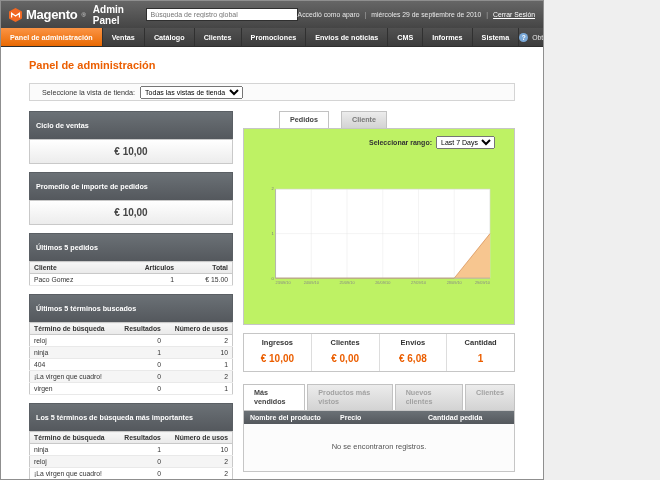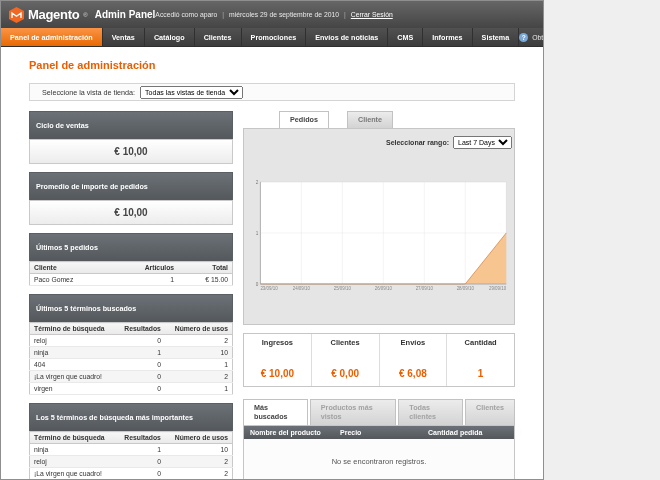--- a/index.html
+++ b/index.html
@@ -39,31 +39,31 @@
   
   .panel-head { background:linear-gradient(#6b7176,#54585d); color:#fff; font-weight:bold; font-size:7.2px; padding:9px 6px; border:1px solid #5a5f64; border-bottom:none; }
   .panel-value { border:1px solid #c9c9c9; background:linear-gradient(#ffffff,#ececec); text-align:center; font-weight:bold; font-size:10px; color:#444; padding:6px 0; }
   .mini-table { width:100%; border-collapse:collapse; font-size:6.8px; color:#333; border:1px solid #c9c9c9; }
   .mini-table th { background:linear-gradient(#f7f7f7,#e9e9e9); font-weight:bold; text-align:left; padding:2px 4px; border-bottom:1px solid #c9c9c9; }
   .mini-table td { padding:2px 4px; border-bottom:1px solid #e9e9e9; background:#fff; }
   .mini-table tr:nth-child(even) td { background:#f5f5f5; }
   .mini-table .num { text-align:right; }
 
   
-  .tabs-row { display:flex; gap:18px;padding-left:36px; }
+  .tabs-row { display:flex; gap:12px;padding-left:36px; }
   .tab { font-size:7.2px; font-weight:bold; padding:3px 10px 4px; border:1px solid #c2c2c2; border-bottom:none; background:linear-gradient(#ececec,#d3d3d3); color:#777; cursor:pointer; }
   .tab.active { background:#fff; color:#444; }
-  .chart-panel { background:#e5e5e5; border:1px solid #c6c6c6; padding:7px 2px 2px; }
+  .chart-panel { background:#bef264; border:1px solid #c6c6c6; padding:7px 19px 2px; }
   .range-row { display:flex; justify-content:flex-end; align-items:center; gap:4px; font-size:7px; font-weight:bold; color:#333; margin-bottom:5px; }
   .chart-svg { display:block; width:100%; height:168px; }
 
   .stats-row { display:flex; border:1px solid #c6c6c6; background:#fff; margin-top:8px; }
   .stat { flex:1; text-align:center; padding:4px 0 5px; border-right:1px solid #ddd; }
   .stat:last-child { border-right:none; }
-  .stat-label { display:block; font-size:7.5px; font-weight:bold; color:#333; margin-bottom:16px; }
+  .stat-label { display:block; font-size:7.5px; font-weight:bold; color:#333; margin-bottom:1px; }
   .stat-value { font-size:10px; font-weight:bold; color:#eb5e00; }
 
   .bottom-tabs { display:flex; gap:2px; margin-top:12px; }
   .tab.disabled { color:#a2a2a2; }
   .products { border:1px solid #c6c6c6; }
   .ptable-head { display:flex; background:linear-gradient(#6b7176,#54585d); color:#fff; font-size:7px; font-weight:bold; }
   .ptable-head .ph { padding:3px 6px; }
   .ph-name { flex:1; }
   .ph-price { width:88px; }
   .ph-qty { width:92px; }
@@ -76,20 +76,23 @@
 
   <header class="topbar">
     <div class="logo">
       <svg width="15" height="16" viewBox="0 0 15 16">
         <polygon points="7.5,0 15,4 15,12 7.5,16 0,12 0,4" fill="#f26822"></polygon>
         <path d="M3,11 L3,6 L7.5,9.2 L12,6 L12,11" stroke="#ffffff" stroke-width="1.4" fill="none"></path>
       </svg>
       <span class="logo-text">Magento</span>
         <span class="logo-reg">®</span>
       <span class="logo-sub">Admin Panel</span>
+    </div>
+    <div class="global-search">
+      <input type="text" placeholder="Búsqueda de registro global" style="">
     </div>
     <div class="header-right">
       <span>Accedió como aparo</span>
       <span class="sep">|</span>
       <span>miércoles 29 de septiembre de 2010</span>
       <span class="sep">|</span>
       <span class="logout">Cerrar Sesión</span>
     </div>
   </header>
 
@@ -290,23 +293,23 @@
             <span class="stat-label">Envíos</span>
             <span class="stat-value">€ 6,08</span>
           </div>
           <div class="stat">
             <span class="stat-label">Cantidad</span>
             <span class="stat-value">1</span>
           </div>
         </div>
 
         <div class="bottom-tabs">
-          <span class="tab active">Más buscados</span>
+          <span class="tab active">Más vendidos</span>
           <span class="tab disabled">Productos más vistos</span>
-          <span class="tab disabled">Todas clientes</span>
+          <span class="tab disabled">Nuevos clientes</span>
           <span class="tab disabled">Clientes</span>
         </div>
 
         <div class="products">
           <div class="ptable-head">
             <span class="ph ph-name">Nombre del producto</span>
             <span class="ph ph-price">Precio</span>
             <span class="ph ph-qty">Cantidad pedida</span>
           </div>
           <div class="ptable-body">No se encontraron registros.</div>

